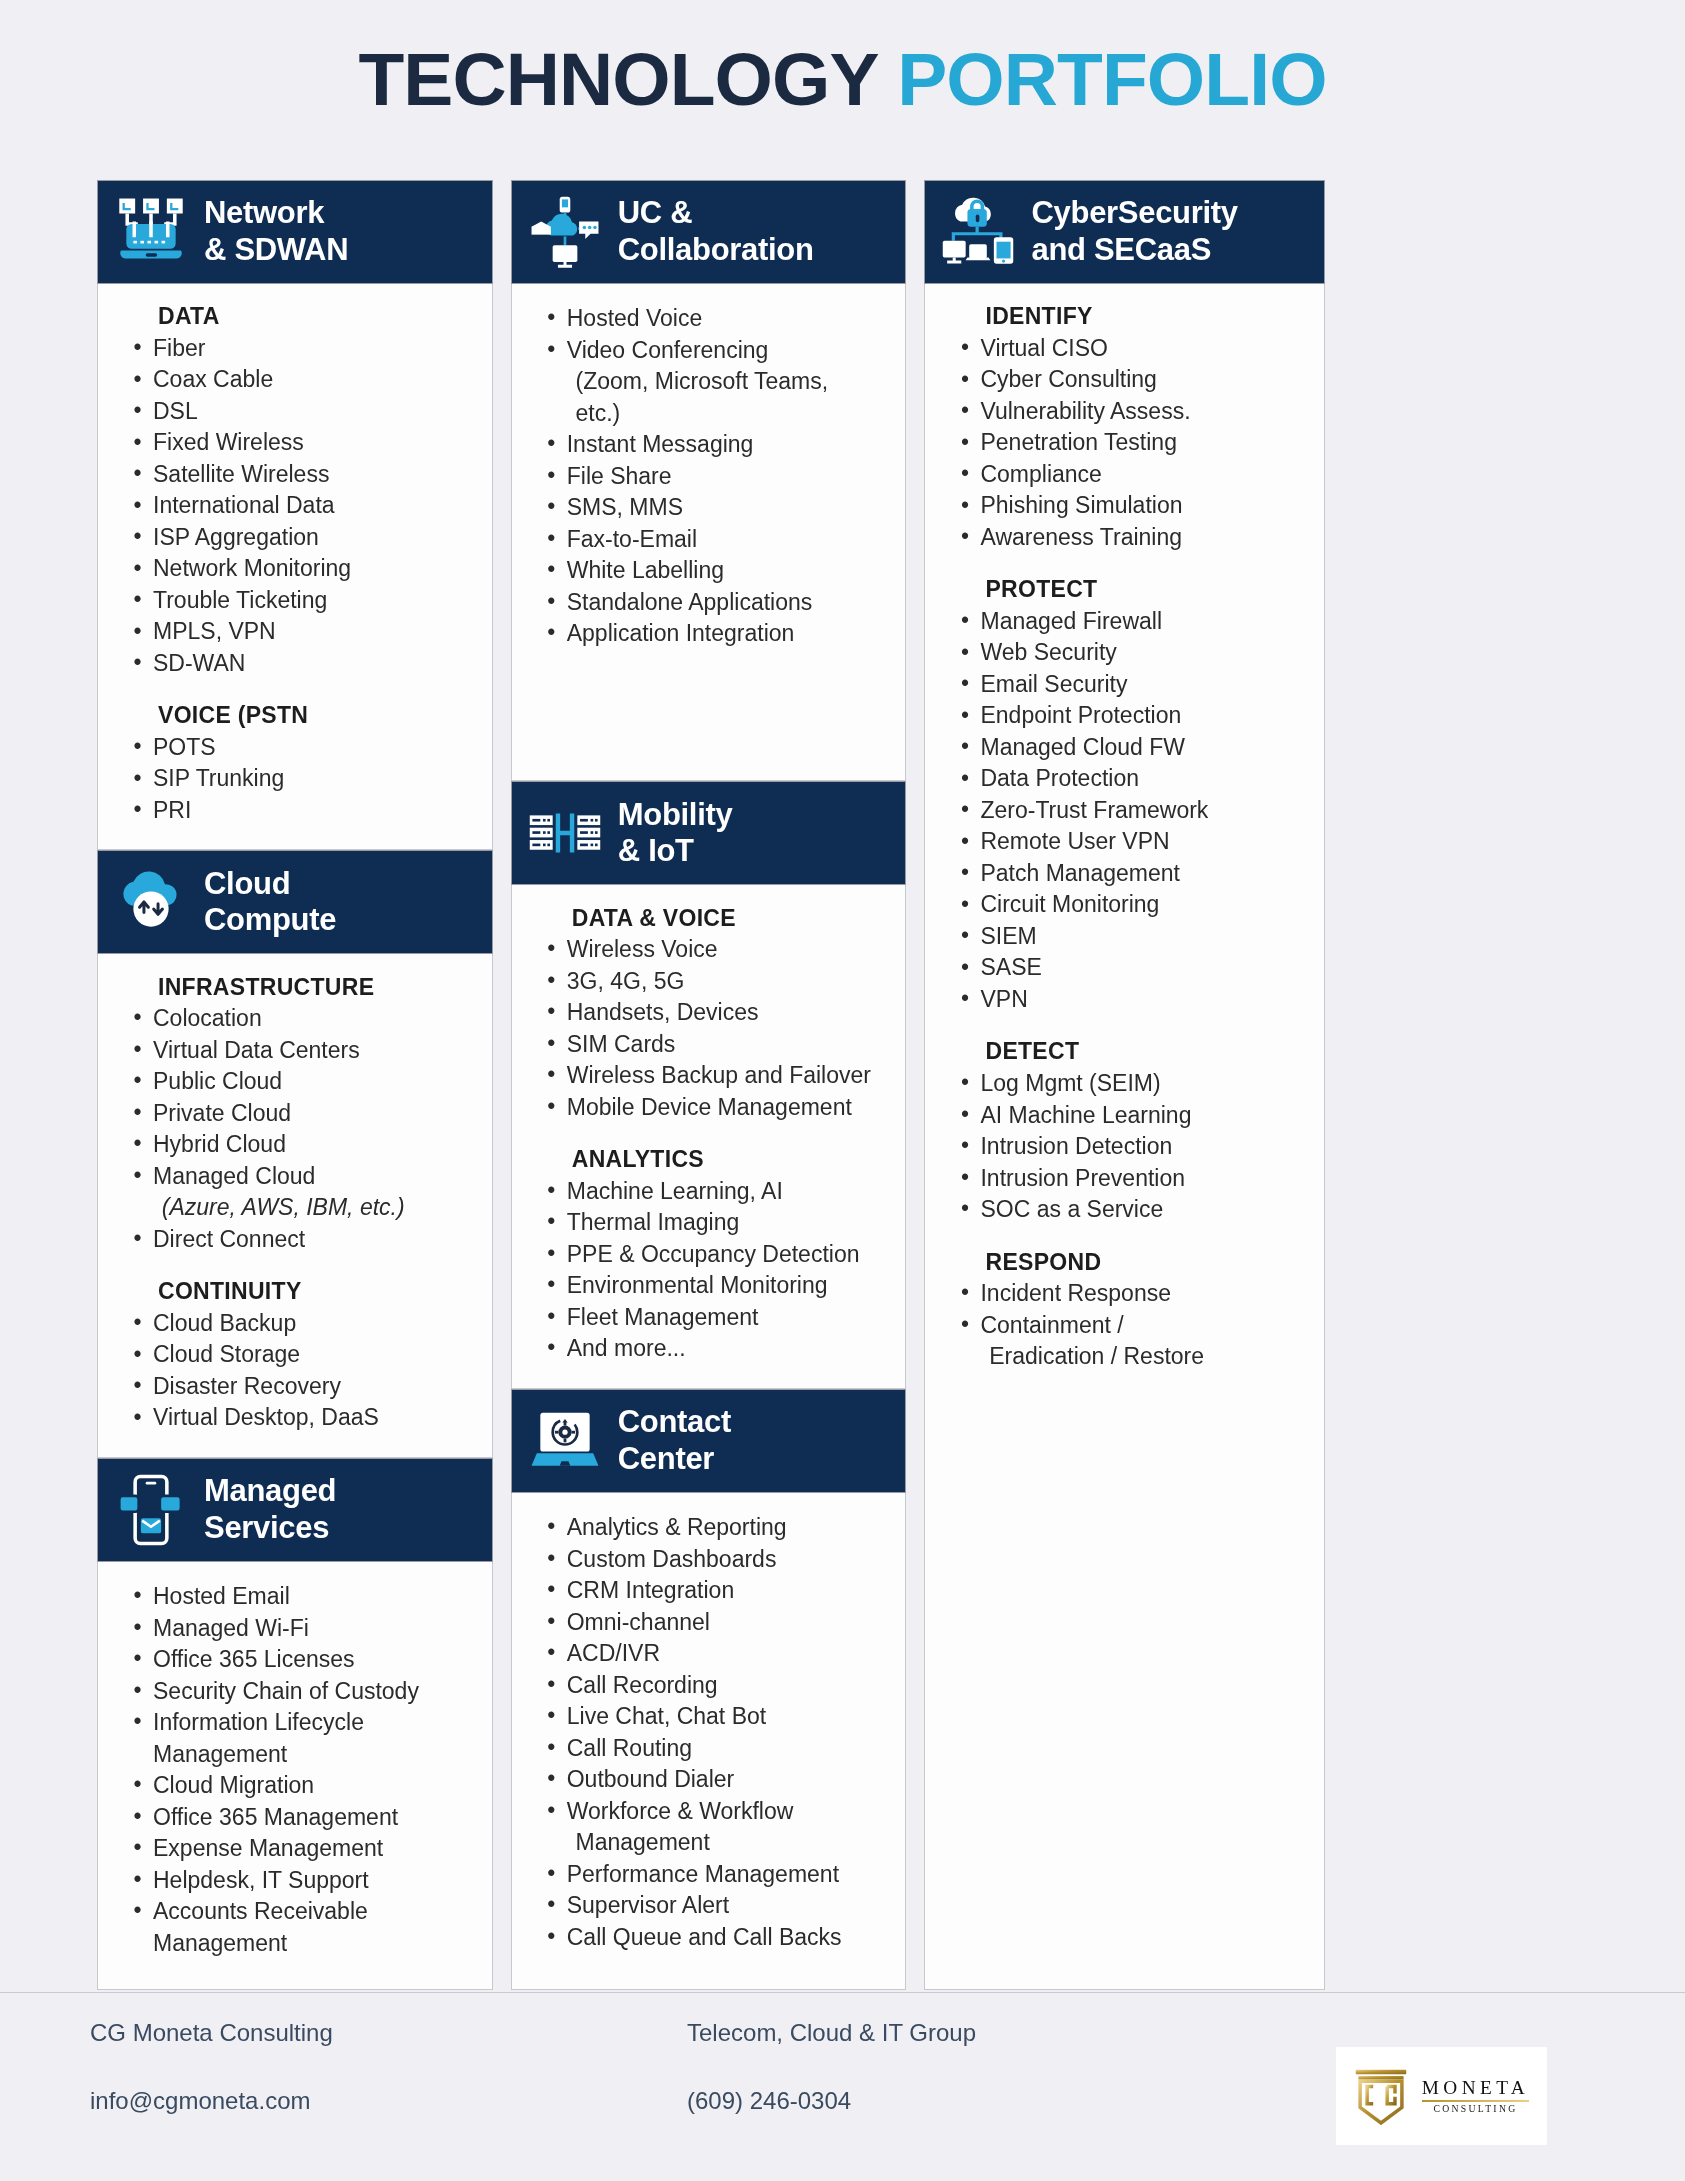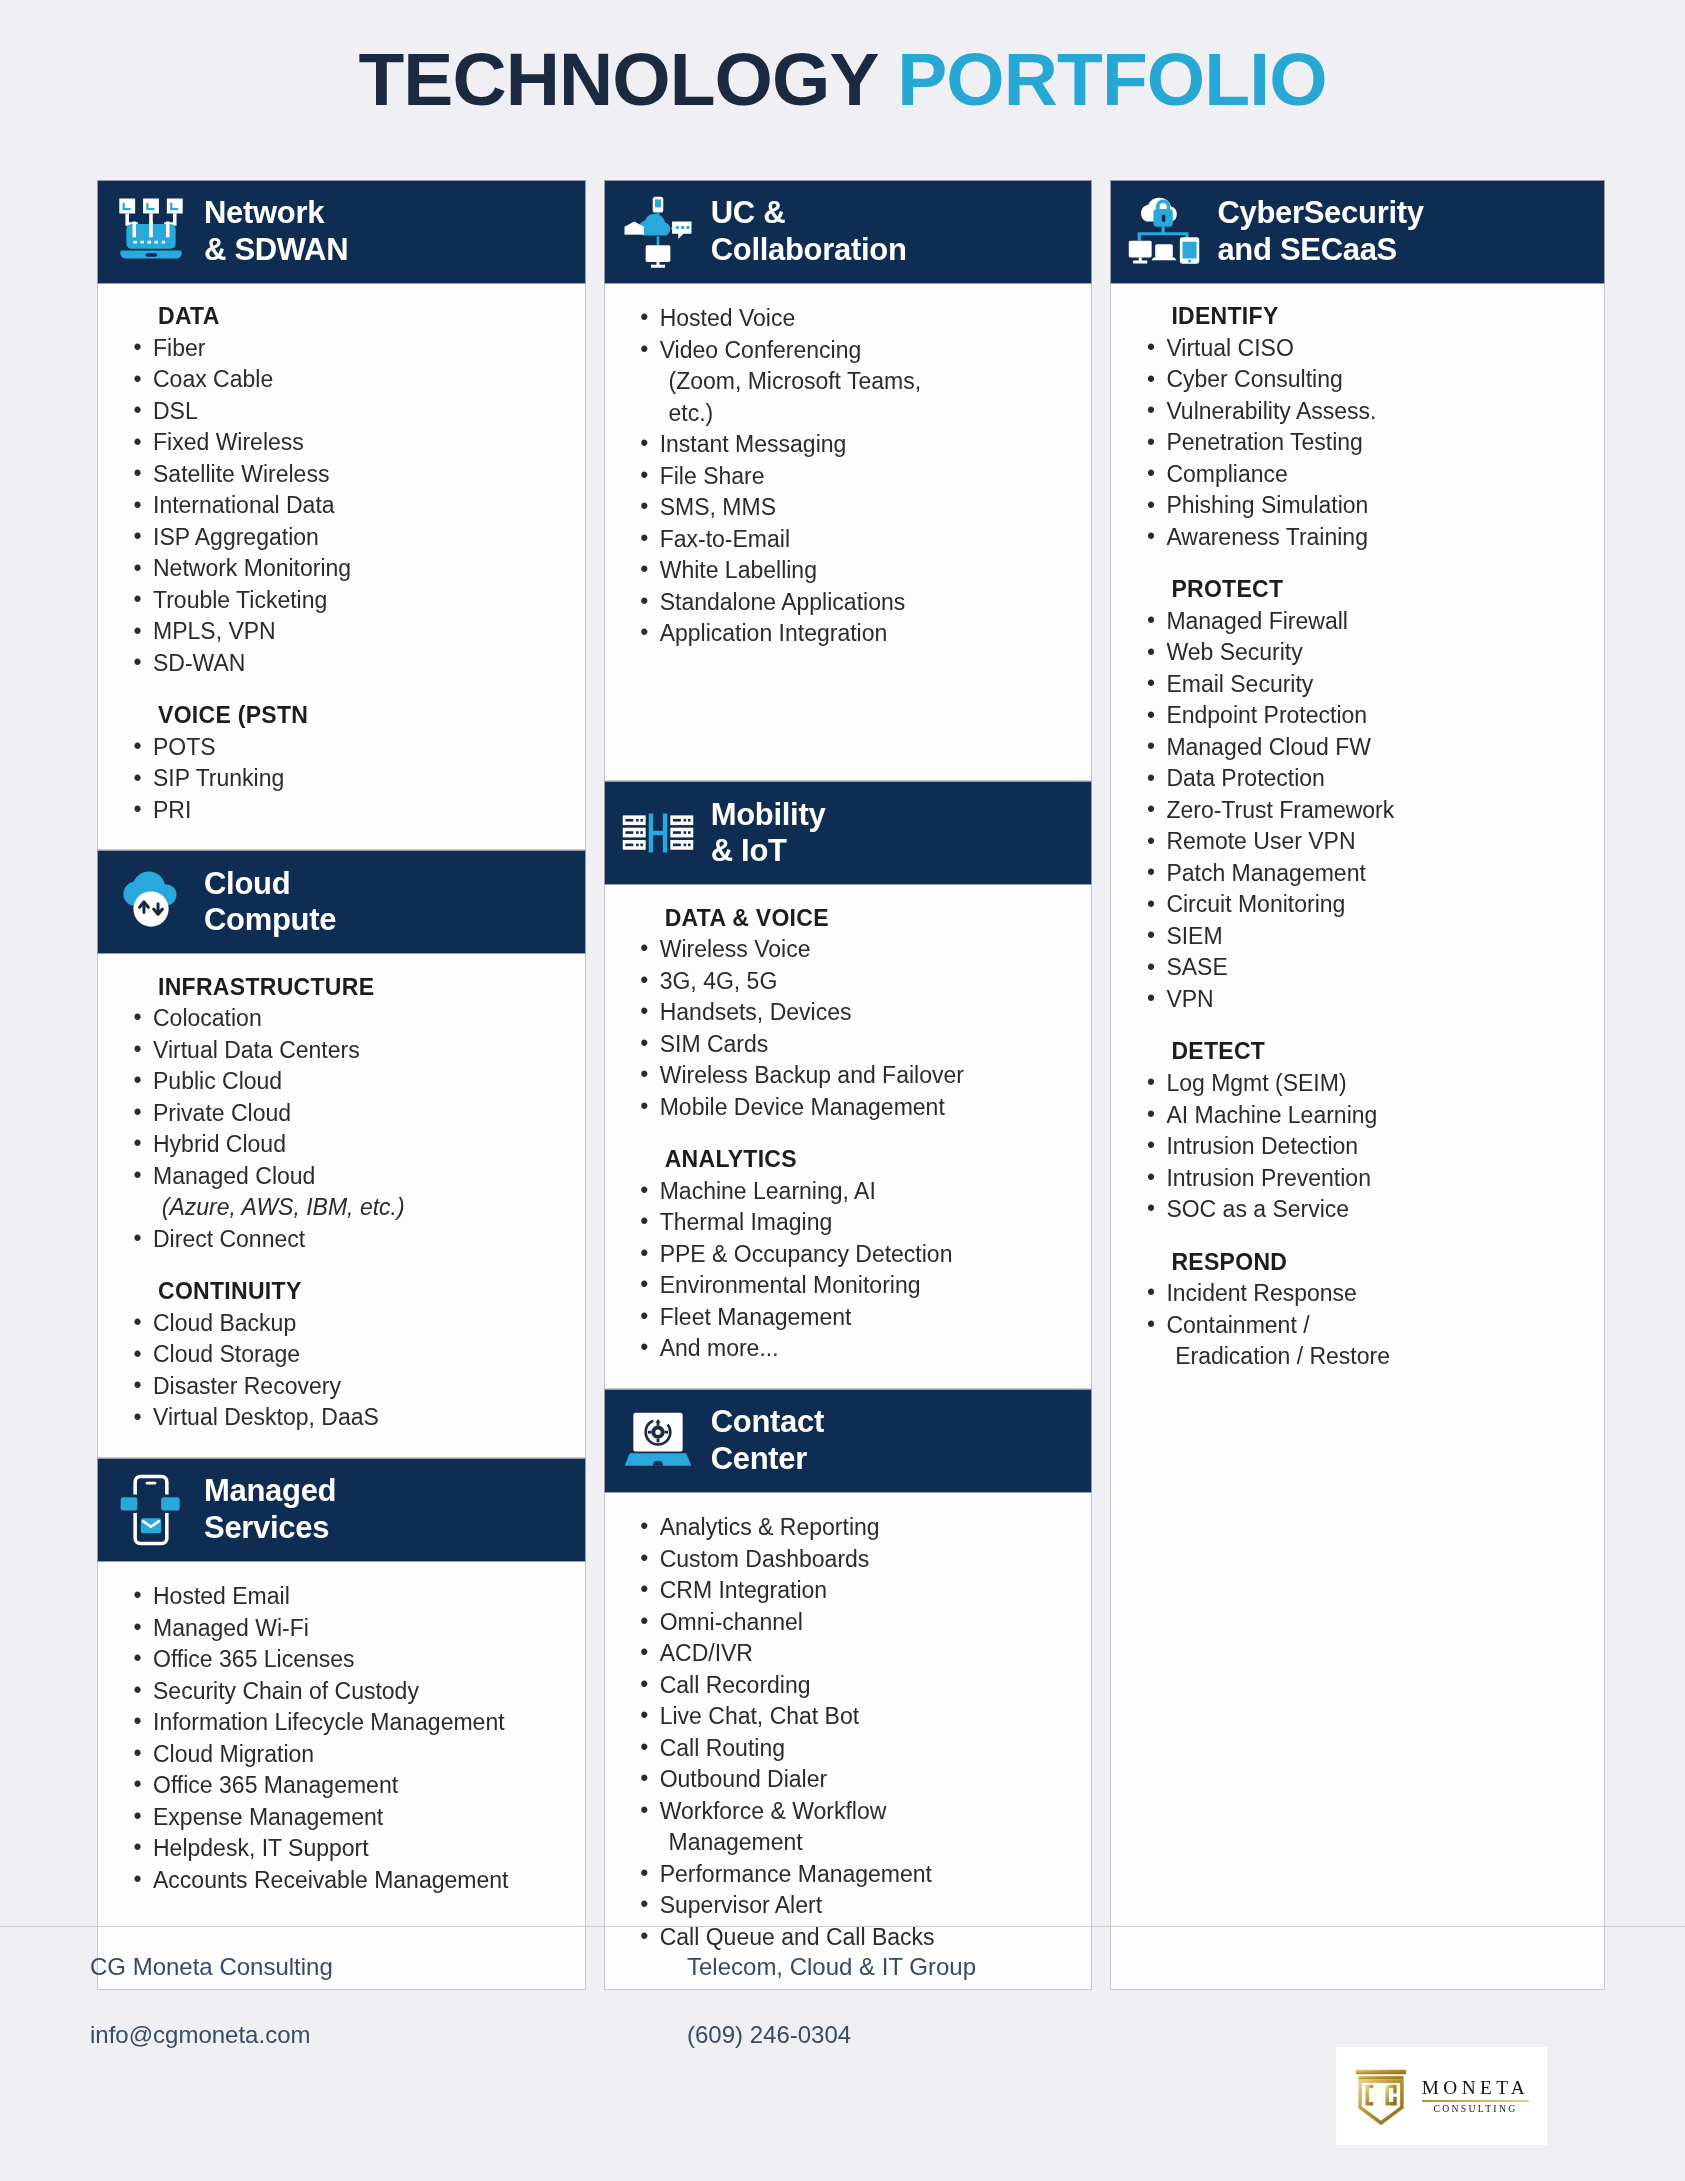--- a/index.html
+++ b/index.html
@@ -23,21 +23,21 @@
     line-height: 1;
   }
   .title-dark { color: #1b2a41; }
   .title-accent { color: #27a8d4; }
 
   
   .board {
     position: absolute;
     left: 97px;
     top: 180px;
-    width: 1508px;
+    width: 1228px;
     display: flex;
     gap: 18px;
   }
   .col { display: flex; flex-direction: column; gap: 0; }
   .col-1 { width: 493px; }
   .col-2 { width: 493px; }
   .col-3 { width: 499px; }
 
   
   .card-header {
@@ -107,21 +107,21 @@
   }
   ul.items li .cont {
     display: block;
     padding-left: 8.8px;
   }
 
   
   .footer {
     position: absolute;
     left: 0;
-    top: 1926px;
+    top: 1992px;
     width: 1685px;
     height: 171px;
     border-top: 0.9px solid #c9c9d2;
   }
   .footer-col-a { position: absolute; left: 90px; top: 26px; }
   .footer-col-b { position: absolute; left: 687px; top: 26px; }
   .footer-line {
     font-size: 24px;
     color: #3a4a60;
     margin-bottom: 40px;

